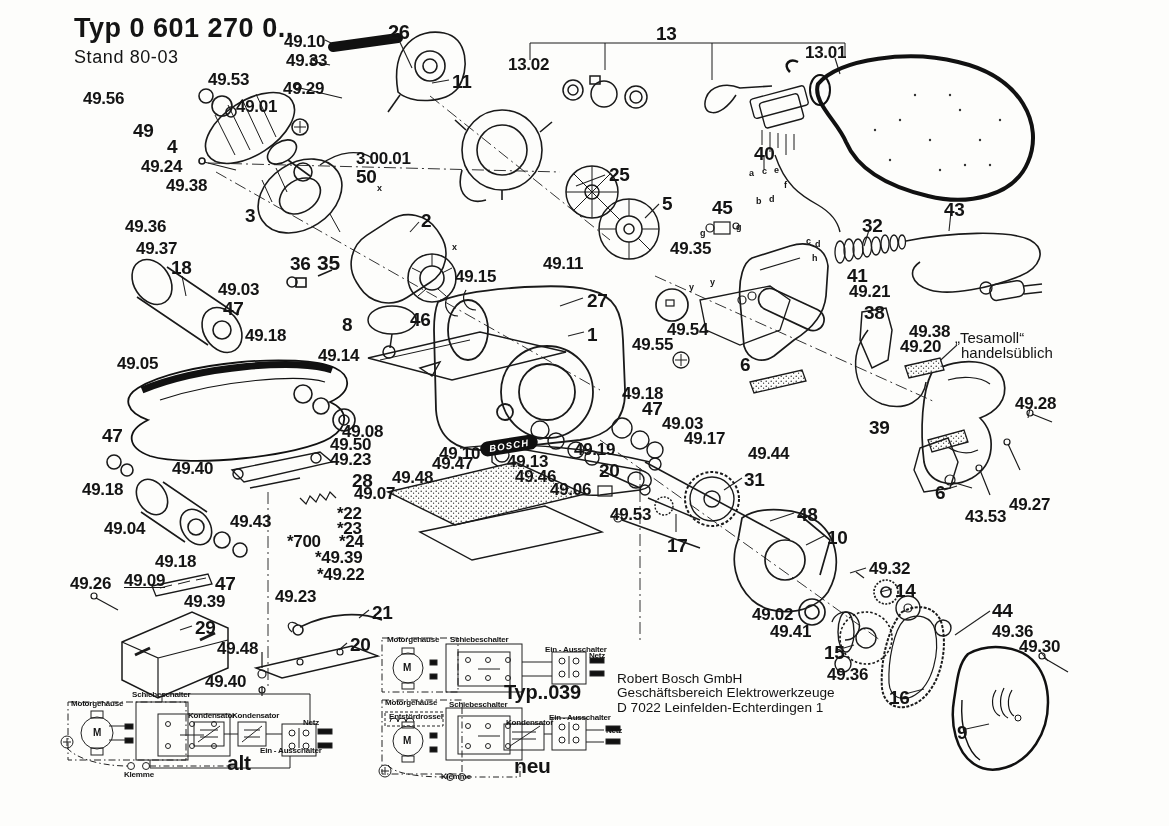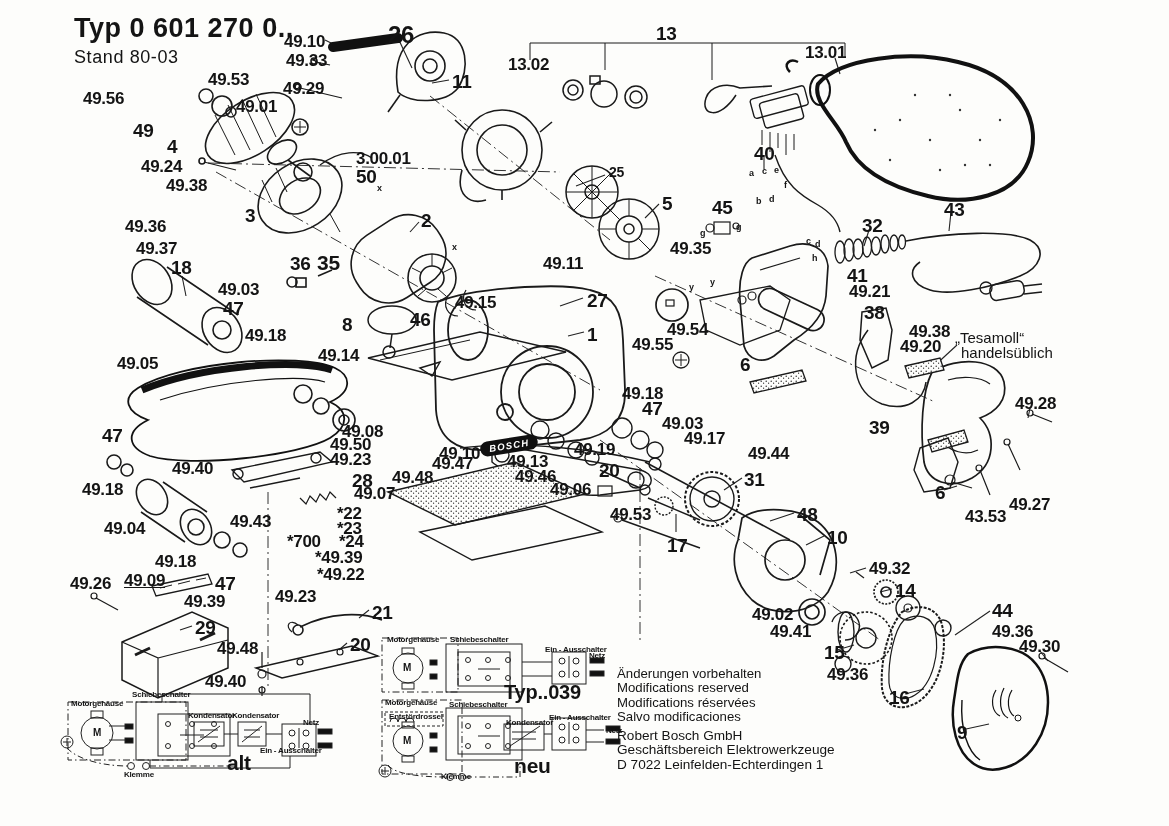--- a/index.html
+++ b/index.html
@@ -488,51 +488,51 @@
       <span>Typ</span>
       <span>0 601 270 0..</span>
     </div>
     <div class="stand">Stand 80-03</div>
   </div>
 
   <div id="label-layer">
       <span class="plabel" style="left: 284px; top: 32px;">49.10</span>
       <span class="plabel" style="left: 286px; top: 51px;">49.33</span>
       <span class="plabel" style="left: 283px; top: 79px;">49.29</span>
-      <span class="plabel" style="left: 388px; top: 21px; font-size: 24px;">26</span>
+      <span class="plabel" style="left: 388px; top: 21px; font-size: 20px;">26</span>
       <span class="plabel" style="left: 452px; top: 71px; font-size: 19px;">11</span>
       <span class="plabel" style="left: 508px; top: 55px;">13.02</span>
       <span class="plabel" style="left: 656px; top: 23px; font-size: 19px;">13</span>
       <span class="plabel" style="left: 805px; top: 43px;">13.01</span>
       <span class="plabel" style="left: 83px; top: 89px;">49.56</span>
       <span class="plabel" style="left: 208px; top: 70px;">49.53</span>
       <span class="plabel" style="left: 236px; top: 97px;">49.01</span>
       <span class="plabel" style="left: 133px; top: 120px; font-size: 19px;">49</span>
       <span class="plabel" style="left: 167px; top: 136px; font-size: 19px;">4</span>
       <span class="plabel" style="left: 141px; top: 157px;">49.24</span>
       <span class="plabel" style="left: 166px; top: 176px;">49.38</span>
       <span class="plabel" style="left: 245px; top: 205px; font-size: 19px;">3</span>
       <span class="plabel" style="left: 356px; top: 149px;">3.00.01</span>
       <span class="plabel" style="left: 356px; top: 166px; font-size: 19px;">50</span>
       <span class="plabel" style="left: 421px; top: 210px; font-size: 19px;">2</span>
-      <span class="plabel" style="left: 609px; top: 164px; font-size: 14px; text-align: right;">25</span>
+      <span class="plabel" style="left: 609px; top: 164px; font-size: 19px; text-align: right;">25</span>
       <span class="plabel" style="left: 662px; top: 193px; font-size: 19px;">5</span>
       <span class="plabel" style="left: 125px; top: 217px;">49.36</span>
       <span class="plabel" style="left: 136px; top: 239px;">49.37</span>
       <span class="plabel" style="left: 171px; top: 257px; font-size: 19px;">18</span>
       <span class="plabel" style="left: 290px; top: 253px; font-size: 19px;">36</span>
       <span class="plabel" style="left: 317px; top: 251px; font-size: 21px;">35</span>
       <span class="plabel" style="left: 218px; top: 280px;">49.03</span>
       <span class="plabel" style="left: 223px; top: 298px; font-size: 19px;">47</span>
       <span class="plabel" style="left: 245px; top: 326px;">49.18</span>
       <span class="plabel" style="left: 117px; top: 354px;">49.05</span>
       <span class="plabel" style="left: 342px; top: 314px; font-size: 19px;">8</span>
       <span class="plabel" style="left: 410px; top: 309px; font-size: 19px;">46</span>
       <span class="plabel" style="left: 310px; top: 346px; margin-left: 8px;">49.14</span>
-      <span class="plabel" style="left: 455px; top: 267px; margin-top: 26px;">49.15</span>
+      <span class="plabel" style="left: 455px; top: 267px;">49.15</span>
       <span class="plabel" style="left: 535px; top: 254px; margin-left: 8px;">49.11</span>
       <span class="plabel" style="left: 587px; top: 290px; font-size: 19px;">27</span>
       <span class="plabel" style="left: 587px; top: 324px; font-size: 19px;">1</span>
       <span class="plabel" style="left: 754px; top: 143px; font-size: 19px;">40</span>
       <span class="plabel" style="left: 712px; top: 197px; font-size: 19px;">45</span>
       <span class="plabel" style="left: 670px; top: 239px;">49.35</span>
       <span class="plabel" style="left: 862px; top: 215px; font-size: 19px;">32</span>
       <span class="plabel" style="left: 944px; top: 199px; font-size: 19px;">43</span>
       <span class="plabel" style="left: 847px; top: 265px; font-size: 19px;">41</span>
       <span class="plabel" style="left: 849px; top: 282px;">49.21</span>
@@ -645,26 +645,20 @@
     </div>
 
   <div class="tesamoll">
     <div class="l1">„Tesamoll“</div>
     <div class="l2">handelsüblich</div>
   </div>
 
   <div class="bosch">BOSCH</div>
 
   <div class="footer">
-    <div class="grp1">
-      <div>Änderungen vorbehalten</div>
-      <div>Modifications reserved</div>
-      <div>Modifications réservées</div>
-      <div>Salvo modificaciones</div>
-    </div>
     <div class="grp2">
       <div>Robert Bosch GmbH</div>
       <div>Geschäftsbereich Elektrowerkzeuge</div>
       <div>D 7022 Leinfelden-Echterdingen 1</div>
     </div>
   </div>
 
 </div>
 
 </body></html>

